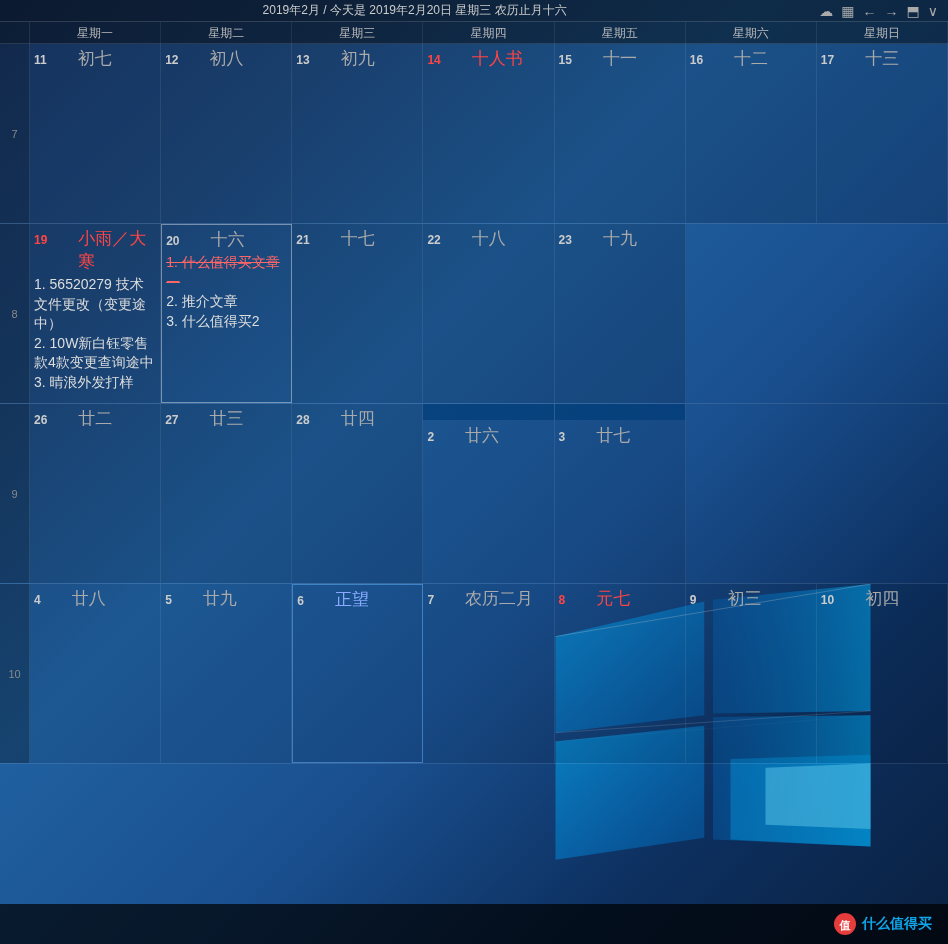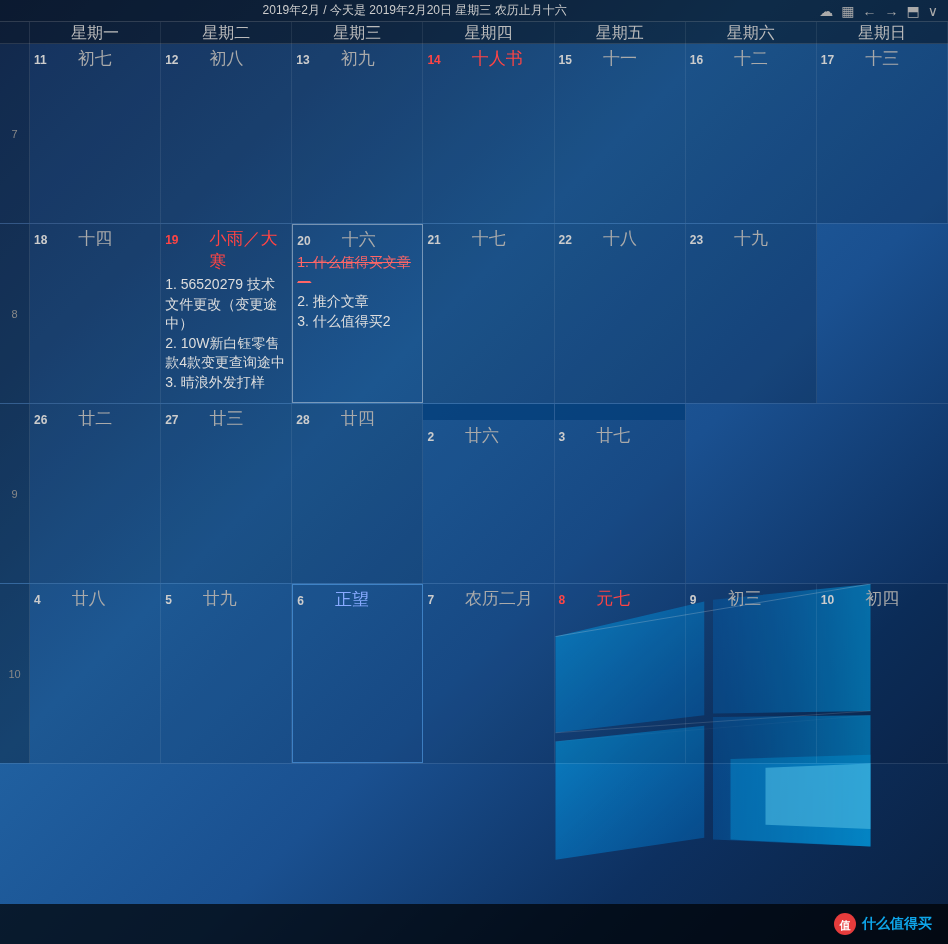--- a/index.html
+++ b/index.html
@@ -85,21 +85,21 @@
       height: 22px;
     }
 
     .cal-weekdays .week-num-header {
       border-right: 1px solid rgba(255,255,255,0.1);
     }
 
     .cal-weekdays .day-header {
       text-align: center;
       color: #bbb;
-      font-size: 16px;
+      font-size: 12px;
       line-height: 22px;
       border-right: 1px solid rgba(255,255,255,0.08);
     }
 
     
     .cal-body {
       flex: 1;
       display: grid;
       grid-template-rows: repeat(5, 1fr);
     }
@@ -337,26 +337,20 @@
             <span class="cell-day">17</span>
             <span class="cell-lunar">十三</span>
           </div>
       </div>
     </div>
 
     <div class="cal-week-row">
       <div class="week-num">8</div>
       <div class="cal-cell">
         <div class="cell-header">
-            <span class="cell-day">18</span>
-            <span class="cell-lunar">十四</span>
-          </div>
-      </div>
-      <div class="cal-cell">
-        <div class="cell-header">
             <span class="cell-day red-day">19</span>
             <span class="cell-lunar red-lunar">小雨／大寒</span>
           </div>
         <div class="cell-events">
           <div class="event-item">1. 56520279 技术文件更改（变更途中）</div>
           <div class="event-item">2. 10W新白钰零售款4款变更查询途中</div>
           <div class="event-item">3. 晴浪外发打样</div>
         </div>
       </div>
       <div class="cal-cell today">

